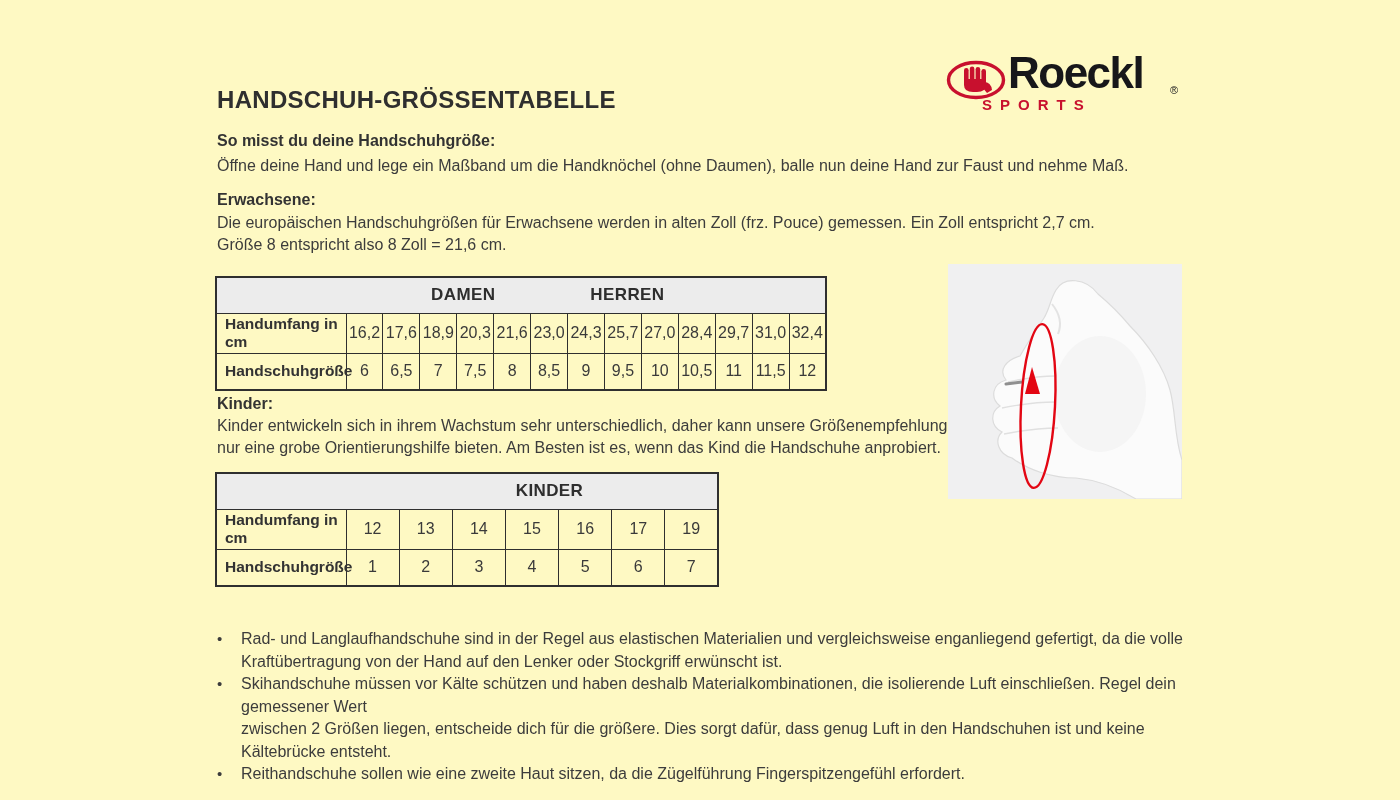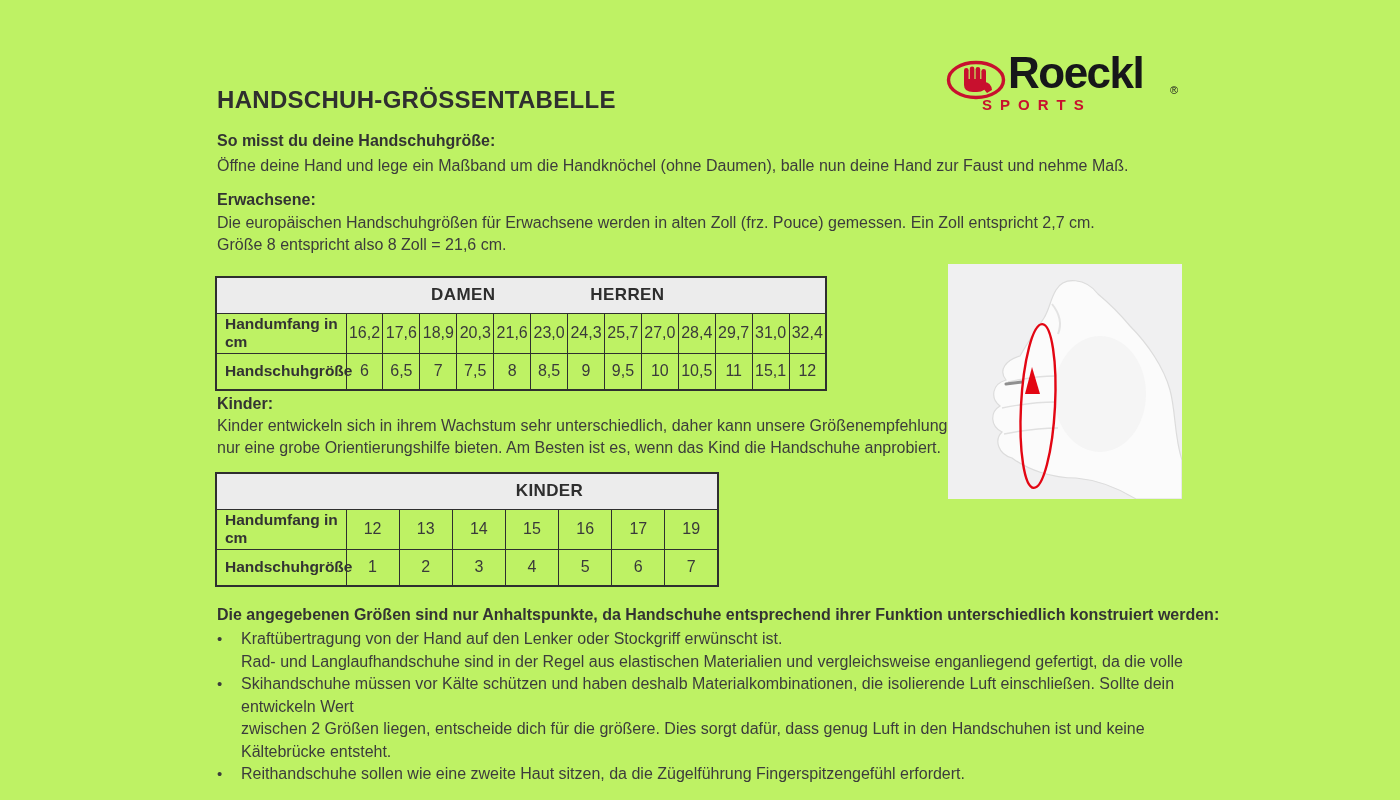--- a/index.html
+++ b/index.html
@@ -1,18 +1,18 @@
 <!DOCTYPE html>
 <html><head>
 <meta charset="utf-8">
 <style>
   * { margin:0; padding:0; box-sizing:border-box; }
   html,body { background:#ffffff; }
   body { font-family:"Liberation Sans","DejaVu Sans",sans-serif; color:#3c3c3c; }
-  .page { position:relative; width:1400px; height:800px; background:#bef264; overflow:hidden; }
+  .page { position:relative; width:1400px; height:800px; background:#fef9c3; overflow:hidden; }
 
   
   .logo { position:absolute; left:946px; top:54px; width:240px; height:62px; }
   .logo-emblem { position:absolute; left:0; top:6px; }
   .logo-brand { position:absolute; left:62px; top:-6px; font-size:44px; font-weight:700;
                 color:#17171a; letter-spacing:-1.5px; }
   .logo-reg { position:absolute; left:224px; top:30px; font-size:11px; color:#17171a; font-weight:400; }
   .logo-sub { position:absolute; left:36px; top:42px; font-size:15px; font-weight:700;
               color:#c8102e; letter-spacing:8px; }
 
@@ -130,21 +130,21 @@
       <td>6,5</td>
       <td>7</td>
       <td>7,5</td>
       <td>8</td>
       <td>8,5</td>
       <td>9</td>
       <td>9,5</td>
       <td>10</td>
       <td>10,5</td>
       <td>11</td>
-      <td>15,1</td>
+      <td>11,5</td>
       <td>12</td>
     </tr>
   </tbody>
     </table>
 
   <svg class="hand-figure" width="234" height="235" viewBox="0 0 234 235">
     <rect x="0" y="0" width="234" height="235" fill="#f0f0f1"></rect>
 
     <path d="M 150,30
              C 138,14 116,12 108,26
@@ -213,34 +213,33 @@
       <td>2</td>
       <td>3</td>
       <td>4</td>
       <td>5</td>
       <td>6</td>
       <td>7</td>
     </tr>
   </tbody>
     </table>
 
-  <div class="notes-heading">Die angegebenen Größen sind nur Anhaltspunkte, da Handschuhe entsprechend ihrer Funktion unterschiedlich konstruiert werden:</div>
 
   <div class="bullets">
     <div class="bullet-row">
       <span class="bullet-dot">•</span>
       <div class="bullet-text">
+        <div class="bullet-line">Rad- und Langlaufhandschuhe sind in der Regel aus elastischen Materialien und vergleichsweise enganliegend gefertigt, da die volle</div>
         <div class="bullet-line">Kraftübertragung von der Hand auf den Lenker oder Stockgriff erwünscht ist.</div>
-        <div class="bullet-line">Rad- und Langlaufhandschuhe sind in der Regel aus elastischen Materialien und vergleichsweise enganliegend gefertigt, da die volle</div>
       </div>
     </div>
     <div class="bullet-row">
       <span class="bullet-dot">•</span>
       <div class="bullet-text">
-        <div class="bullet-line">Skihandschuhe müssen vor Kälte schützen und haben deshalb Materialkombinationen, die isolierende Luft einschließen. Sollte dein entwickeln Wert</div>
+        <div class="bullet-line">Skihandschuhe müssen vor Kälte schützen und haben deshalb Materialkombinationen, die isolierende Luft einschließen. Regel dein gemessener Wert</div>
         <div class="bullet-line">zwischen 2 Größen liegen, entscheide dich für die größere. Dies sorgt dafür, dass genug Luft in den Handschuhen ist und keine Kältebrücke entsteht.</div>
       </div>
     </div>
     <div class="bullet-row">
       <span class="bullet-dot">•</span>
       <div class="bullet-text">
         <div class="bullet-line">Reithandschuhe sollen wie eine zweite Haut sitzen, da die Zügelführung Fingerspitzengefühl erfordert.</div>
       </div>
     </div>
   </div>

